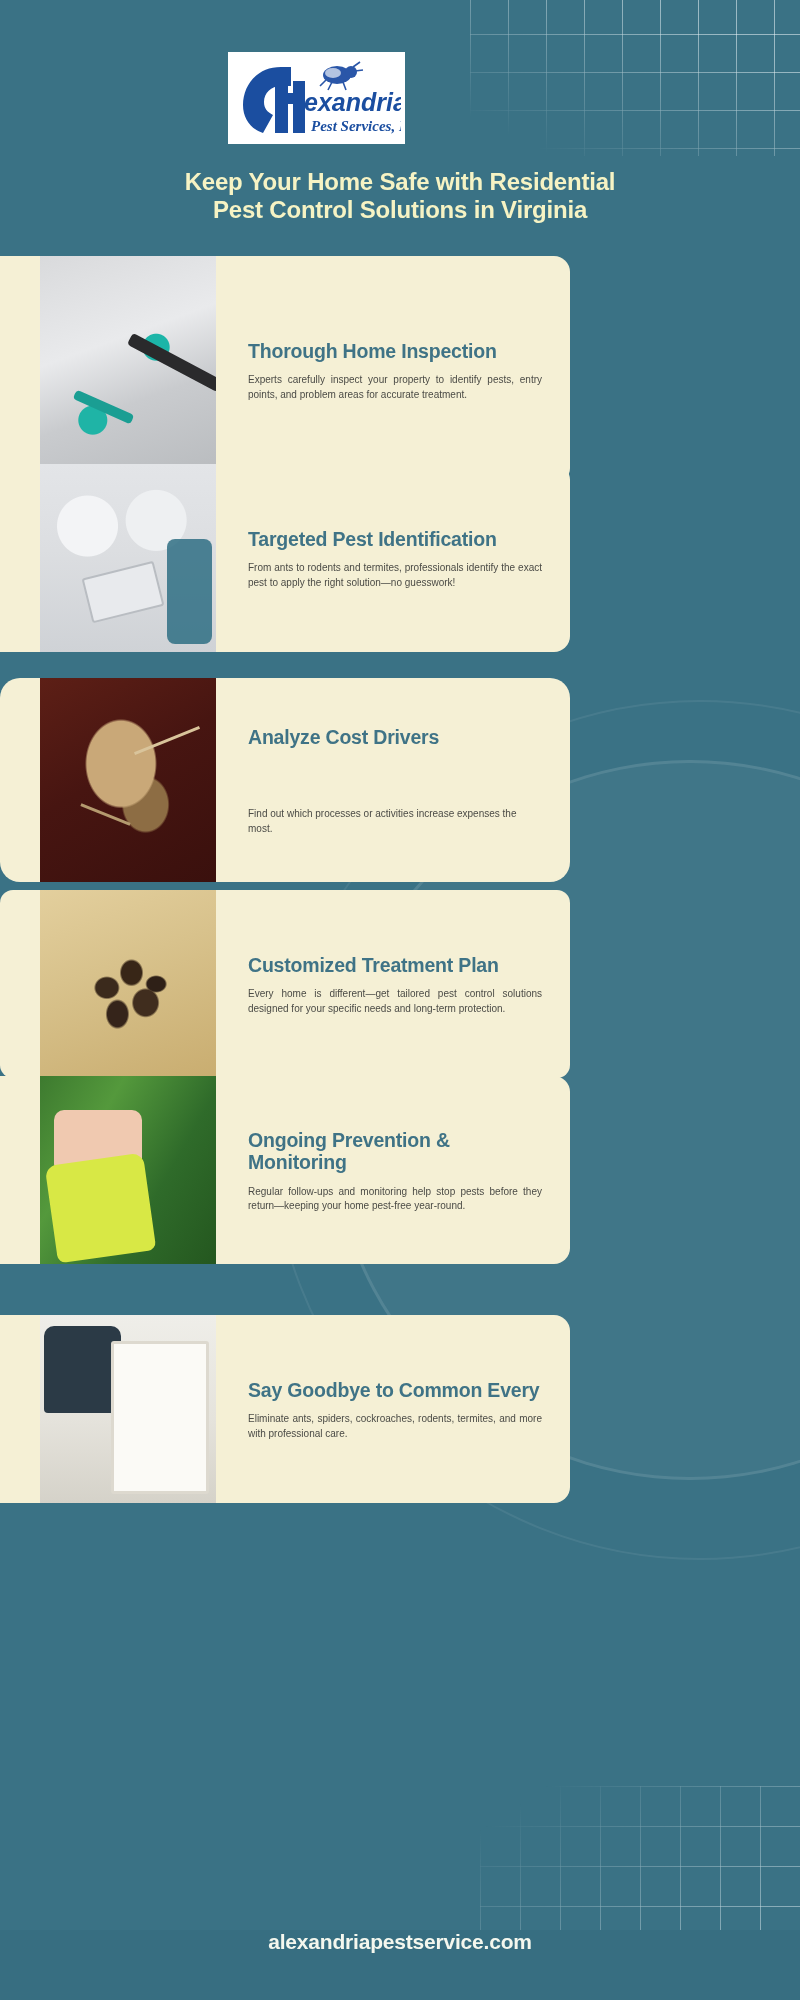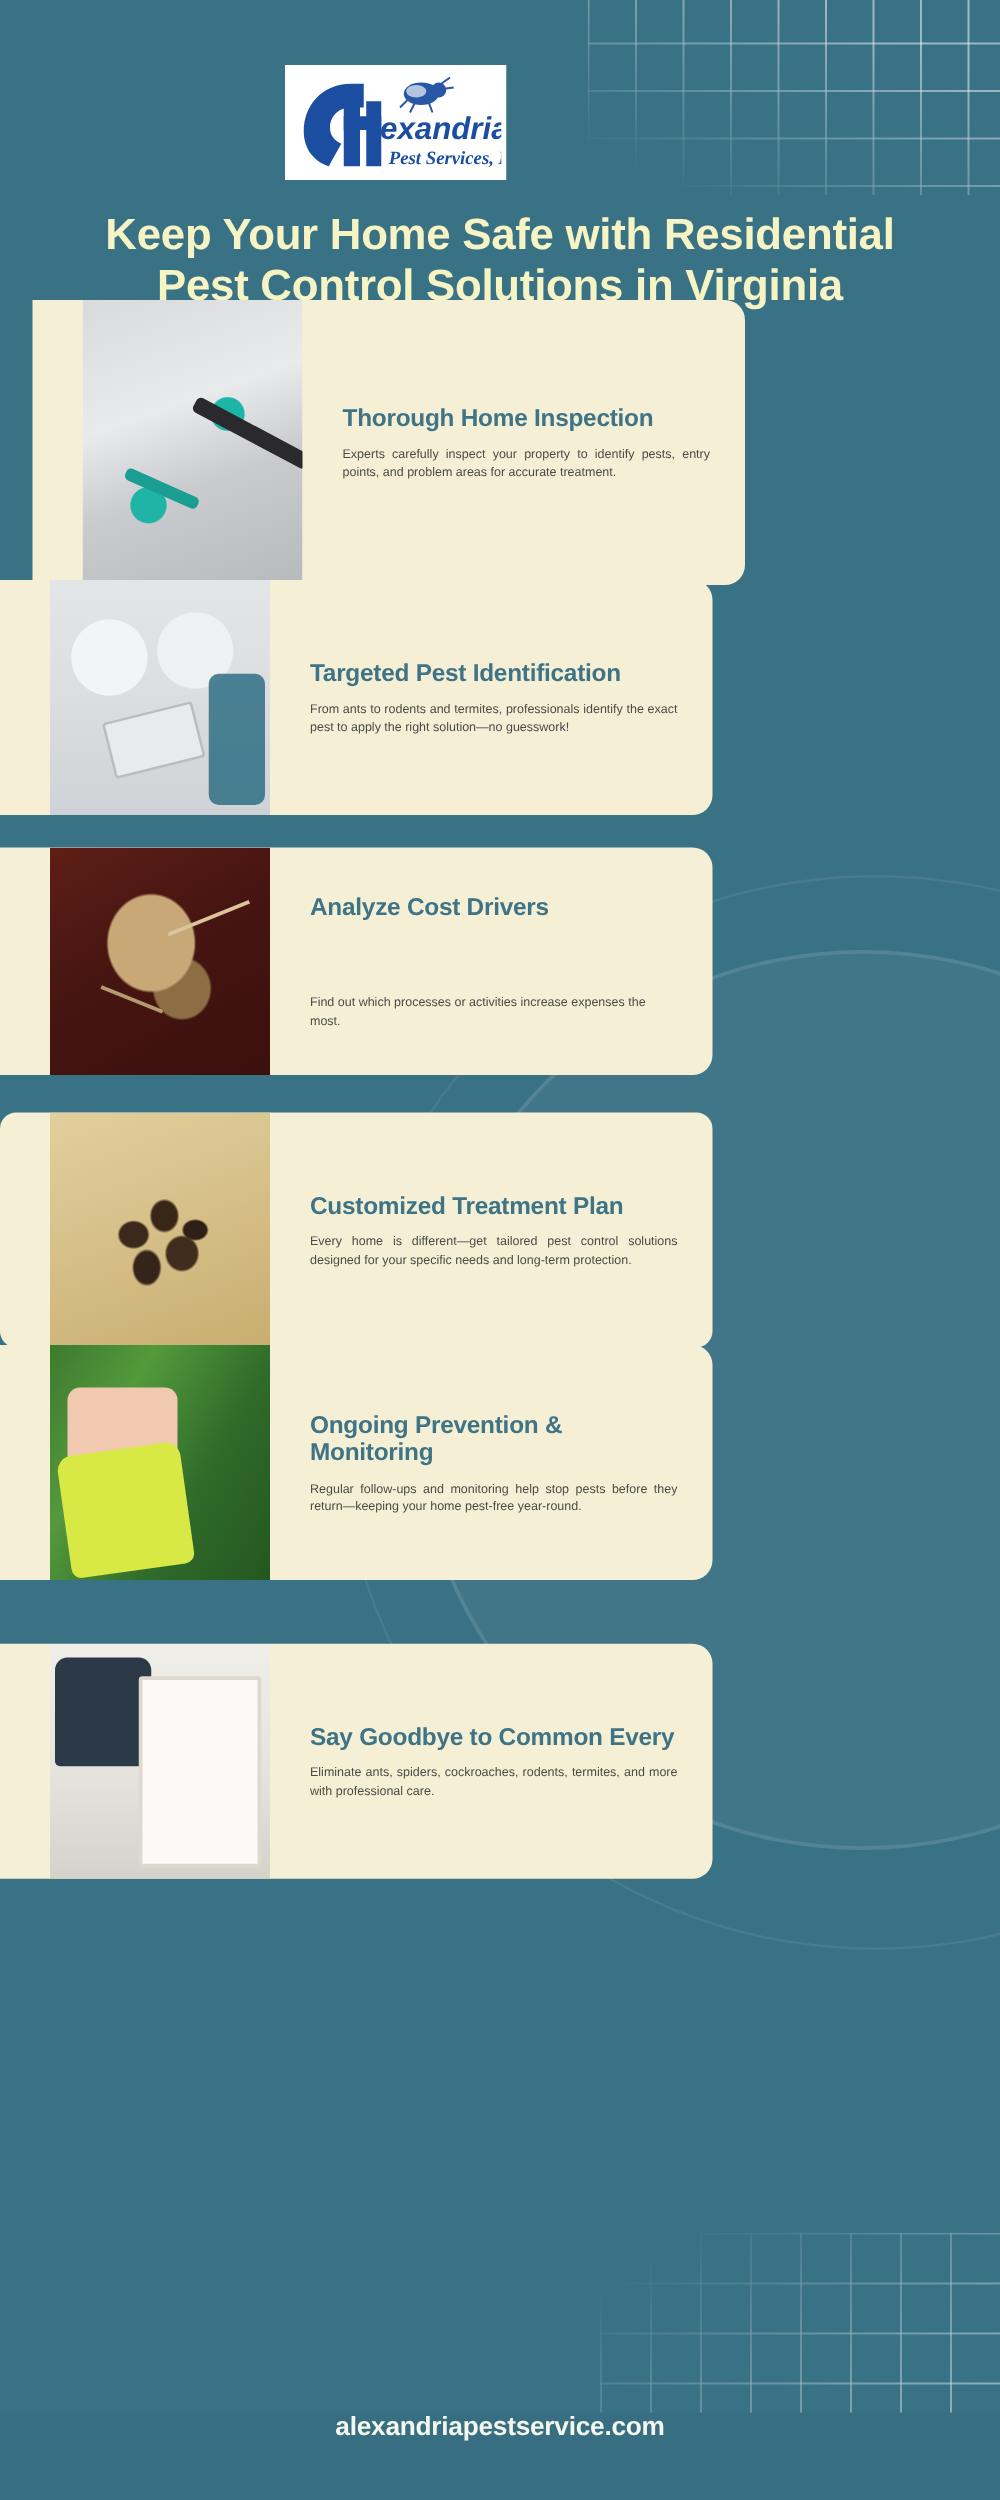--- a/index.html
+++ b/index.html
@@ -55,21 +55,21 @@
     background:#ffffff;
     display:flex; align-items:center; justify-content:center;
     overflow:hidden;
   }
   .logo-svg { display:block; }
 
   .headline {
     position:absolute; left:30px; top:168px; width:740px;
     text-align:center;
     color:#f6f3c4;
-    font-size:35px;
+    font-size:24px;
     font-weight:bold;
     line-height:1.17;
     letter-spacing:-0.2px;
   }
 
   
   .card {
     position:absolute;
     left:0;
     width:570px;
@@ -221,41 +221,41 @@
 
     <text x="78" y="76" font-family="Liberation Serif, serif" font-size="15" font-style="italic" font-weight="bold" fill="#1b4ea0">Pest Services, Inc.</text>
   </svg>
 </div>
 
 <div class="headline">
   <div>Keep Your Home Safe with Residential</div>
   <div>Pest Control Solutions in Virginia</div>
 </div>
 
-<div class="card" id="card0" style="top:240px;height:228px;margin-left:26px;">
+<div class="card" id="card0" style="top:256px;height:228px;">
   <div class="card-photo">
       <div class="ph ph1"></div>
     </div>
   <div class="card-body">
     <div class="card-title">Thorough Home Inspection</div>
     <div class="card-text">Experts carefully inspect your property to identify pests, entry points, and problem areas for accurate treatment.</div>
   </div>
 </div>
 
 <div class="card" id="card1" style="top:464px;height:188px;">
   <div class="card-photo">
       <div class="ph ph2"></div>
     </div>
   <div class="card-body">
     <div class="card-title">Targeted Pest Identification</div>
     <div class="card-text">From ants to rodents and termites, professionals identify the exact pest to apply the right solution—no guesswork!</div>
   </div>
 </div>
 
-<div class="card" id="card2" style="top:678px;height:182px;">
+<div class="card" id="card2" style="top:678px;height:204px;border-radius:20px;">
   <div class="card-photo">
       <div class="ph ph3"></div>
     </div>
   <div class="card-body">
     <div class="card-title">Analyze Cost Drivers</div>
     <div class="card-text nojustify">Find out which processes or activities increase expenses the most.</div>
   </div>
 </div>
 
 <div class="card" id="card3" style="top:890px;height:188px;border-radius:13px;">

